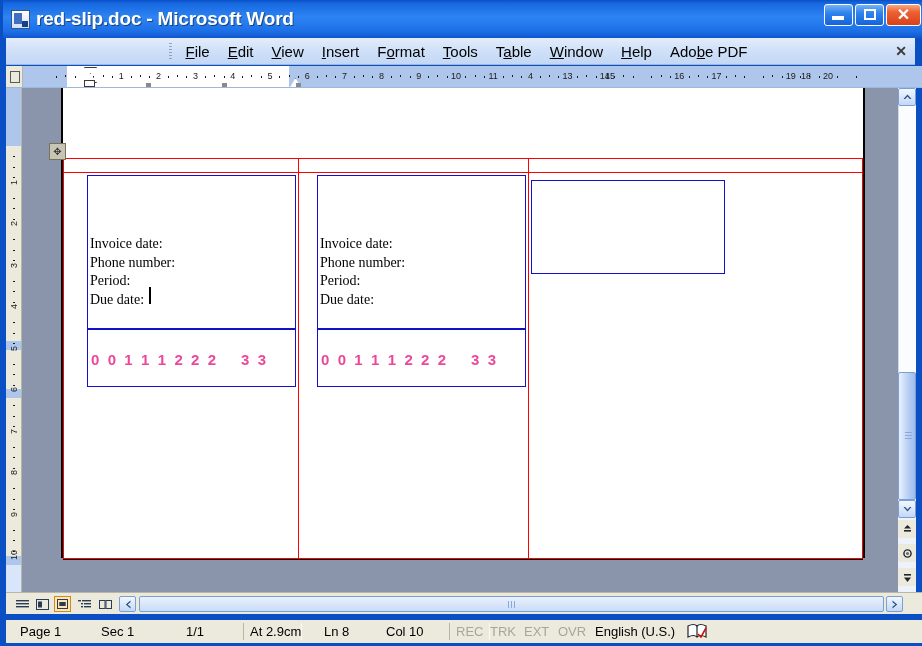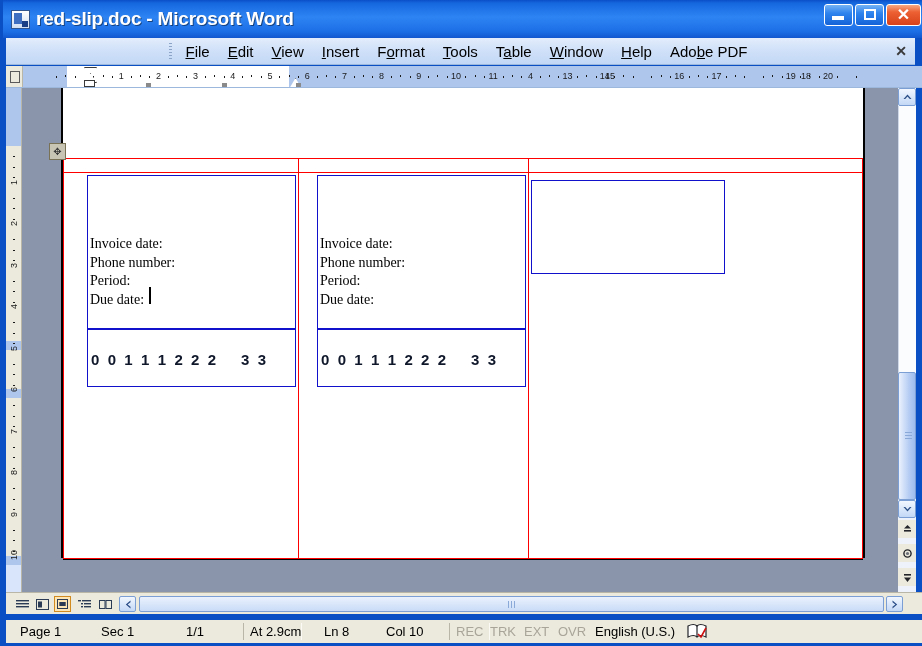--- a/index.html
+++ b/index.html
@@ -171,21 +171,21 @@
   }
   .bluelabel{
     position:absolute;font-family:"Liberation Serif", serif;
     font-size:14px;color:#000;line-height:18.5px;white-space:pre;
   }
   .caret{
     position:absolute;width:2px;background:#000;
   }
   .digits{
     position:absolute;font-family:"Liberation Sans", sans-serif;
-    font-size:15px;font-weight:bold;color:#0f172a;white-space:pre;letter-spacing:0px;
+    font-size:15px;font-weight:bold;color:#ec4899;white-space:pre;letter-spacing:0px;
   }
   .phone{
     position:absolute;font-family:"Liberation Serif", serif;
     font-size:21px;color:#000;white-space:nowrap;
   }
 
   
   .vscroll{
     position:absolute;right:3px;top:88px;width:18px;height:504px;
     background:#eef3fb;

